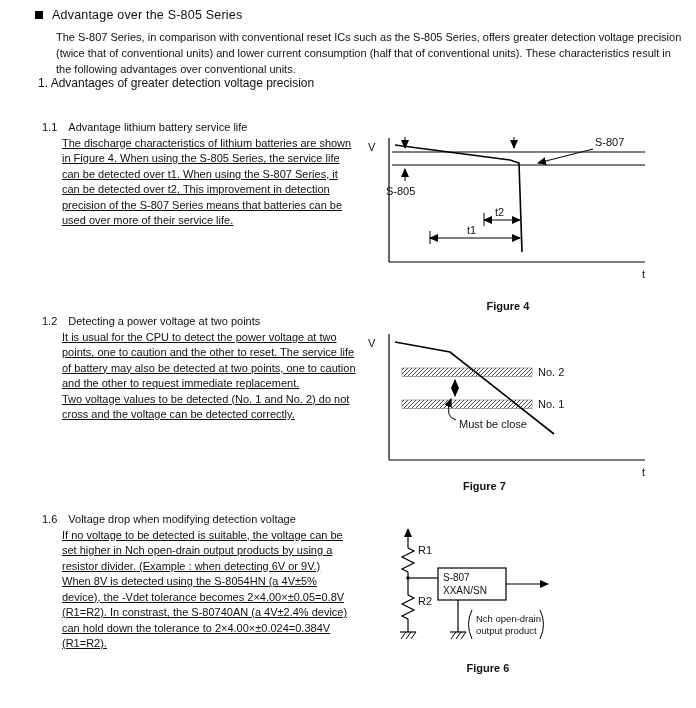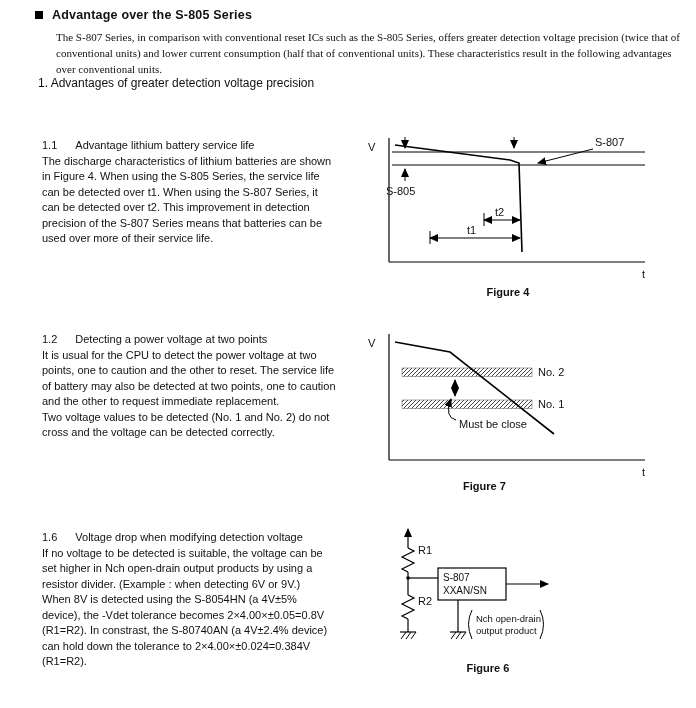--- a/index.html
+++ b/index.html
@@ -1,34 +1,34 @@
 <!DOCTYPE html>
 <html><head>
 <meta charset="utf-8">
 <style>
   html,body{margin:0;padding:0;}
   body{width:696px;height:708px;background:#ffffff;font-family:"Liberation Sans",sans-serif;color:#111;position:relative;overflow:hidden;}
   .abs{position:absolute;}
   .header{left:35px;top:8px;display:flex;align-items:center;gap:9px;}
   .bullet{width:8px;height:8px;background:#000;flex:0 0 auto;}
-  .header-title{font-size:12.5px;font-weight:bold;letter-spacing:.2px;}
-  .intro{left:56px;top:29px;width:628px;font-size:11px;line-height:16px;font-family:Liberation Serif, serif;}
+  .header-title{font-size:12.5px;font-weight:normal;letter-spacing:.2px;}
+  .intro{left:56px;top:29px;width:628px;font-size:11px;line-height:16px;}
   .sec-title{left:38px;top:76px;font-size:12px;}
   .sub{font-size:11px;line-height:15.5px;}
-  .sub-head{display:flex;gap:18px;margin-top:18px;}
-  .sub-body{width:296px;white-space:pre-line;}
+  .sub-head{display:flex;gap:11px;}
+  .sub-body{margin-left:20px;width:296px;white-space:pre-line;text-decoration:underline;}
   .sub11{left:42px;top:120px;}
   .sub12{left:42px;top:314px;}
   .sub13{left:42px;top:512px;}
   .fig{display:flex;flex-direction:column;}
   .fig4{left:362px;top:134px;width:292px;}
   .fig5{left:362px;top:330px;width:292px;}
   .fig6{left:388px;top:520px;width:255px;}
   .fig-caption{font-size:11px;font-weight:bold;text-align:center;}
-  .cap4{width:292px;margin-top:4px;}
+  .cap4{width:292px;margin-top:18px;}
   .cap5{width:245px;}
   .cap6{width:200px;}
   svg text{font-family:"Liberation Sans",sans-serif;font-size:11px;fill:#111;}
   svg text.small{font-size:10px;}
   svg text.tiny{font-size:9.5px;}
 </style>
 </head>
 <body>
 
 <div class="abs header">

